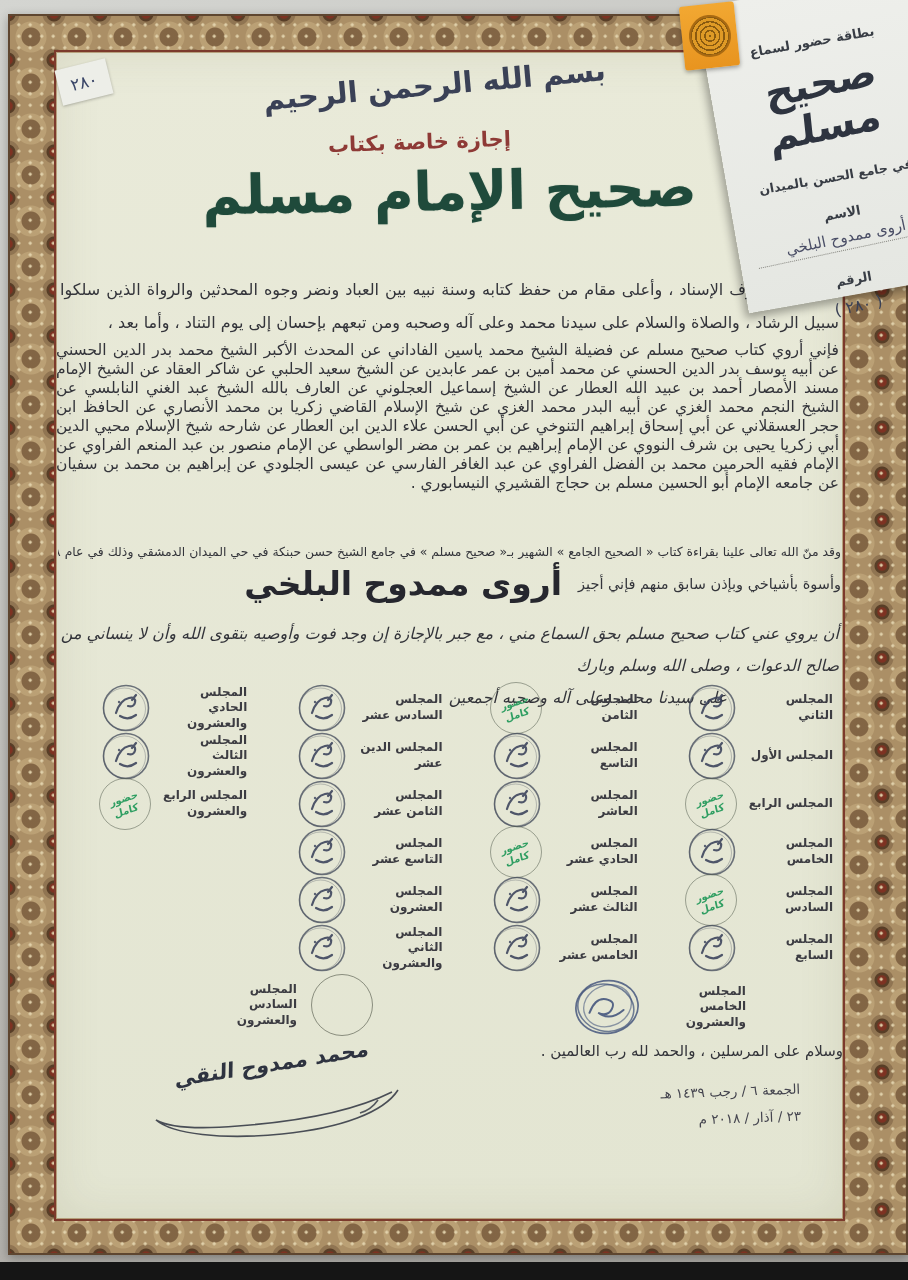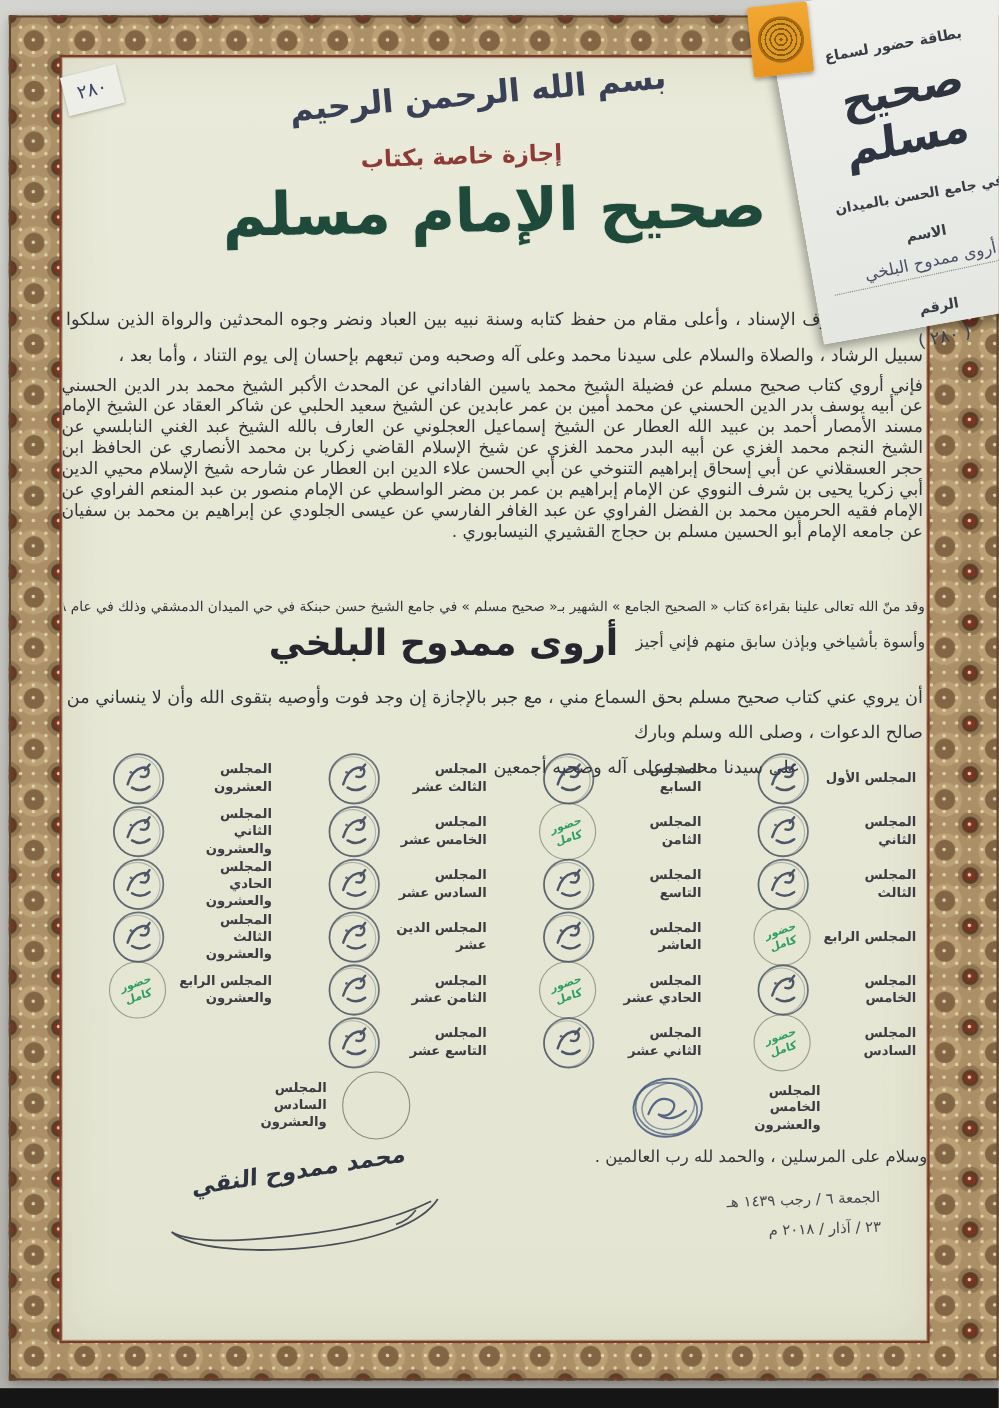--- a/index.html
+++ b/index.html
@@ -45,21 +45,21 @@
   .p1{position:absolute;top:221px;left:4px;right:4px;font-size:16px;line-height:33px;color:#33343a;
     direction:rtl;text-align:justify;}
   .p2{position:absolute;top:289px;left:0;right:4px;font-size:15.5px;line-height:19px;color:#33343a;
     direction:rtl;text-align:justify;}
   .p3{position:absolute;top:492px;left:2px;right:2px;font-size:12.4px;color:#33343a;direction:rtl;
     white-space:nowrap;overflow:hidden;}
   .name-row{position:absolute;top:512px;left:0;right:2px;direction:rtl;display:flex;align-items:center;gap:16px;}
   .authorize{font-size:14.5px;color:#33343a;flex:0 0 auto;}
   .student-name{font-size:33px;font-weight:bold;color:#26272e;}
   .p4{position:absolute;top:566px;left:4px;right:4px;font-size:16px;line-height:32px;color:#33343a;
-    direction:rtl;text-align:right;}
+    direction:rtl;text-align:right;font-style:italic;}
   .p4 .line2{margin-right:112px;}
 
   
   .sessions-grid{position:absolute;top:632px;left:0;right:6px;height:292px;display:grid;
     grid-template-columns:repeat(4,1fr);grid-template-rows:repeat(6,48px);grid-auto-flow:column;
     direction:rtl;align-items:center;}
   .session-cell{display:flex;direction:rtl;align-items:center;gap:10px;padding-right:4px;}
   .session-label{width:86px;font-size:12px;font-weight:bold;color:#3c3c42;text-align:right;line-height:1.3;}
   .stamp{width:50px;height:50px;flex:0 0 auto;border-radius:50%;position:relative;
     display:flex;align-items:center;justify-content:center;}
@@ -137,45 +137,33 @@
     <span class="student-name">أروى ممدوح البلخي</span>
   </div>
 
   <div class="p4">
     <div class="line1">أن يروي عني كتاب صحيح مسلم بحق السماع مني ، مع جبر بالإجازة إن وجد فوت وأوصيه بتقوى الله وأن لا ينساني من صالح الدعوات ، وصلى الله وسلم وبارك</div>
     <div class="line2">على سيدنا محمد وعلى آله وصحبه أجمعين</div>
   </div>
 
   <div class="sessions-grid">
       <div class="session-cell">
+    <span class="session-label">المجلس الثاني</span>
+    <span class="stamp stamp-dark">
+      <svg class="mark-dark" viewBox="0 0 50 50">
+        <circle cx="25" cy="25" r="22.5" fill="none" stroke="#3a4254" stroke-width="1.6" opacity="0.72"></circle>
+        <circle cx="23.5" cy="26" r="21" fill="none" stroke="#3a4254" stroke-width="1" opacity="0.3"></circle>
+        <path d="M15,30 q4,-13 13,-15 q7,-1.5 6,4.5 q-1,5 -7,3.5 M19,33 q8,5 16,-1 M31,17 l4,-5" fill="none" stroke="#39415a" stroke-width="2.2" stroke-linecap="round" opacity="0.88"></path>
+        <circle cx="18" cy="19" r="1.2" fill="#39415a" opacity="0.8"></circle>
+      </svg>
+
+    </span>
+  </div>
+      <div class="session-cell">
     <span class="session-label">المجلس الأول</span>
-    <span class="stamp stamp-dark">
-      <svg class="mark-dark" viewBox="0 0 50 50">
-        <circle cx="25" cy="25" r="22.5" fill="none" stroke="#3a4254" stroke-width="1.6" opacity="0.72"></circle>
-        <circle cx="23.5" cy="26" r="21" fill="none" stroke="#3a4254" stroke-width="1" opacity="0.3"></circle>
-        <path d="M15,30 q4,-13 13,-15 q7,-1.5 6,4.5 q-1,5 -7,3.5 M19,33 q8,5 16,-1 M31,17 l4,-5" fill="none" stroke="#39415a" stroke-width="2.2" stroke-linecap="round" opacity="0.88"></path>
-        <circle cx="18" cy="19" r="1.2" fill="#39415a" opacity="0.8"></circle>
-      </svg>
-
-    </span>
-  </div>
-      <div class="session-cell">
-    <span class="session-label">المجلس الثاني</span>
-    <span class="stamp stamp-dark">
-      <svg class="mark-dark" viewBox="0 0 50 50">
-        <circle cx="25" cy="25" r="22.5" fill="none" stroke="#3a4254" stroke-width="1.6" opacity="0.72"></circle>
-        <circle cx="23.5" cy="26" r="21" fill="none" stroke="#3a4254" stroke-width="1" opacity="0.3"></circle>
-        <path d="M15,30 q4,-13 13,-15 q7,-1.5 6,4.5 q-1,5 -7,3.5 M19,33 q8,5 16,-1 M31,17 l4,-5" fill="none" stroke="#39415a" stroke-width="2.2" stroke-linecap="round" opacity="0.88"></path>
-        <circle cx="18" cy="19" r="1.2" fill="#39415a" opacity="0.8"></circle>
-      </svg>
-
-    </span>
-  </div>
-      <div class="session-cell">
-    <span class="session-label">المجلس الثالث</span>
     <span class="stamp stamp-dark">
       <svg class="mark-dark" viewBox="0 0 50 50">
         <circle cx="25" cy="25" r="22.5" fill="none" stroke="#3a4254" stroke-width="1.6" opacity="0.72"></circle>
         <circle cx="23.5" cy="26" r="21" fill="none" stroke="#3a4254" stroke-width="1" opacity="0.3"></circle>
         <path d="M15,30 q4,-13 13,-15 q7,-1.5 6,4.5 q-1,5 -7,3.5 M19,33 q8,5 16,-1 M31,17 l4,-5" fill="none" stroke="#39415a" stroke-width="2.2" stroke-linecap="round" opacity="0.88"></path>
         <circle cx="18" cy="19" r="1.2" fill="#39415a" opacity="0.8"></circle>
       </svg>
 
     </span>
   </div>
@@ -246,32 +234,20 @@
         <circle cx="18" cy="19" r="1.2" fill="#39415a" opacity="0.8"></circle>
       </svg>
 
     </span>
   </div>
       <div class="session-cell">
     <span class="session-label">المجلس الحادي عشر</span>
     <span class="stamp stamp-green">
 
       <span class="stamp-green-text">حضور كامل</span>
-    </span>
-  </div>
-      <div class="session-cell">
-    <span class="session-label">المجلس الثاني عشر</span>
-    <span class="stamp stamp-dark">
-      <svg class="mark-dark" viewBox="0 0 50 50">
-        <circle cx="25" cy="25" r="22.5" fill="none" stroke="#3a4254" stroke-width="1.6" opacity="0.72"></circle>
-        <circle cx="23.5" cy="26" r="21" fill="none" stroke="#3a4254" stroke-width="1" opacity="0.3"></circle>
-        <path d="M15,30 q4,-13 13,-15 q7,-1.5 6,4.5 q-1,5 -7,3.5 M19,33 q8,5 16,-1 M31,17 l4,-5" fill="none" stroke="#39415a" stroke-width="2.2" stroke-linecap="round" opacity="0.88"></path>
-        <circle cx="18" cy="19" r="1.2" fill="#39415a" opacity="0.8"></circle>
-      </svg>
-
     </span>
   </div>
       <div class="session-cell">
     <span class="session-label">المجلس الثالث عشر</span>
     <span class="stamp stamp-dark">
       <svg class="mark-dark" viewBox="0 0 50 50">
         <circle cx="25" cy="25" r="22.5" fill="none" stroke="#3a4254" stroke-width="1.6" opacity="0.72"></circle>
         <circle cx="23.5" cy="26" r="21" fill="none" stroke="#3a4254" stroke-width="1" opacity="0.3"></circle>
         <path d="M15,30 q4,-13 13,-15 q7,-1.5 6,4.5 q-1,5 -7,3.5 M19,33 q8,5 16,-1 M31,17 l4,-5" fill="none" stroke="#39415a" stroke-width="2.2" stroke-linecap="round" opacity="0.88"></path>
         <circle cx="18" cy="19" r="1.2" fill="#39415a" opacity="0.8"></circle>

